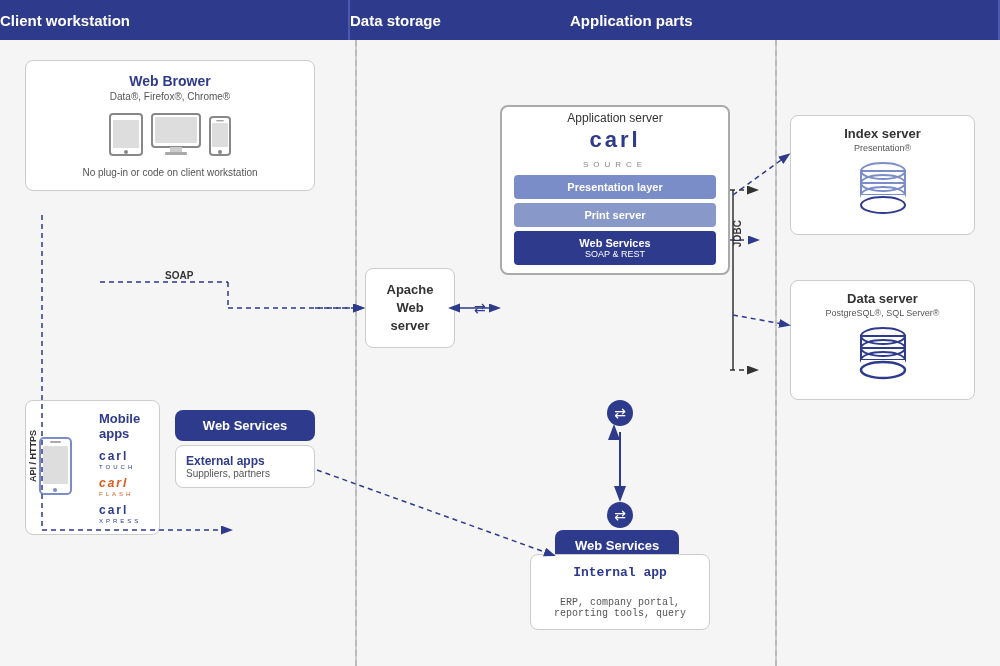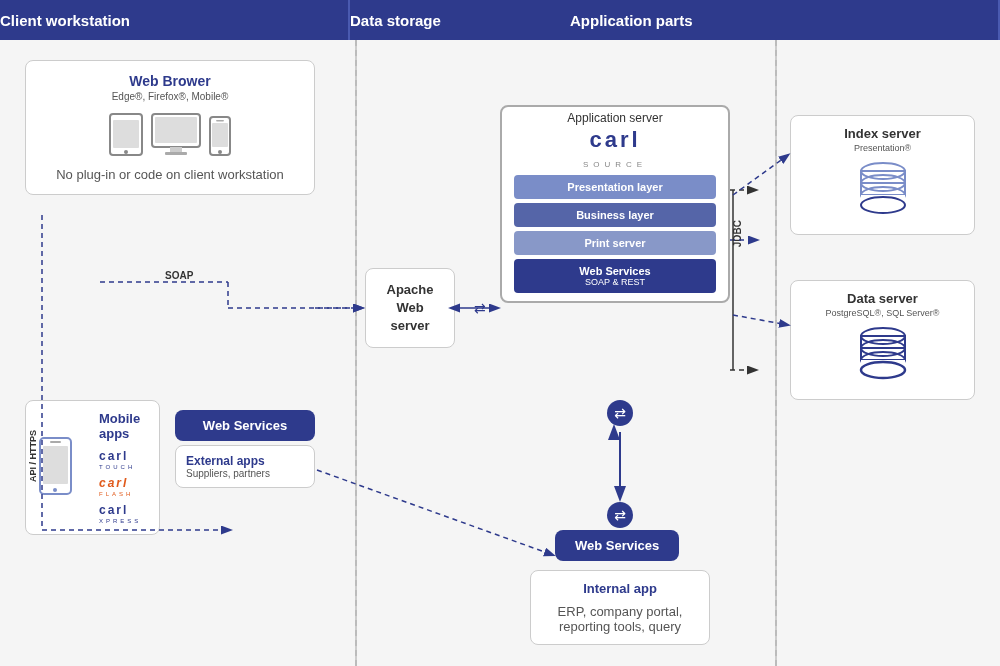--- a/index.html
+++ b/index.html
@@ -64,21 +64,21 @@
     }
     .web-browser-box .box-title { font-size: 14px; }
     .browser-icons {
       margin: 10px auto;
       display: flex;
       justify-content: center;
       gap: 6px;
       align-items: flex-end;
     }
     .no-plugin {
-      font-size: 13px;
+      font-size: 10px;
       color: #555;
       margin-top: 8px;
     }
 
     
     .mobile-box {
       background: white;
       border: 1.5px solid #ccc;
       border-radius: 8px;
       padding: 10px 12px;
@@ -195,23 +195,23 @@
       padding: 10px 15px;
       text-align: center;
       min-width: 160px;
     }
     .internal-title {
       font-weight: bold;
       font-size: 13px;
       color: #2e3a8c;
     }
     .internal-sub {
-      font-size: 13px;
+      font-size: 10px;
       color: #555;
-      margin-top: 8px;
+      margin-top: 17px;
     }
 
     
     .diagram-svg {
       position: absolute;
       top: 0;
       left: 0;
       width: 100%;
       height: 100%;
       pointer-events: none;
@@ -261,21 +261,21 @@
     </div>
   </div>
 
   <div class="diagram-main">
 
     <div class="col-divider-1"></div>
     <div class="col-divider-2"></div>
 
     <div style="position:absolute; left:25px; top:20px; width:290px;" class="box web-browser-box">
       <div class="box-title">Web Brower</div>
-      <div class="box-subtitle">Edge®, Firefox®, Mobile®</div>
+      <div class="box-subtitle">Data®, Firefox®, Chrome®</div>
 
       <div class="browser-icons">
 
         <svg width="36" height="45" viewBox="0 0 36 45">
           <rect x="2" y="2" width="32" height="41" rx="3" fill="none" stroke="#888" stroke-width="2"></rect>
           <rect x="5" y="8" width="26" height="28" rx="1" fill="#ddd"></rect>
           <circle cx="18" cy="40" r="2" fill="#888"></circle>
         </svg>
 
         <svg width="52" height="45" viewBox="0 0 52 45">
@@ -345,23 +345,20 @@
       <div style="font-size:12px; color:#333; text-align:center; margin-bottom:4px;">Application server</div>
 
       <div style="text-align:center; margin-bottom:6px;">
         <div style="font-size:22px; font-weight:900; color:#2e3a8c; letter-spacing:3px; line-height:1;">carl</div>
         <div style="font-size:8px; letter-spacing:5px; color:#888; margin-top:9px;">SOURCE</div>
       </div>
 
       <div class="layer layer-presentation">
         <span>Presentation layer</span>
       </div>
-      <div class="layer layer-business">
-        <span>Business layer</span>
-      </div>
       <div class="layer layer-print">
         <span>Print server</span>
       </div>
 
       <div class="layer-webservices">
         <div>Web Services</div>
         <div class="sub">SOAP &amp; REST</div>
       </div>
     </div>
 
@@ -370,21 +367,21 @@
     <div style="position:absolute; left:732px; top:180px; font-size:10px; font-weight:bold; color:#333; writing-mode:vertical-rl; transform:rotate(180deg);">JDBC</div>
 
     <div style="position:absolute; left:555px; top:490px;">
       <div class="ws-bottom">
         <span>Web Services</span>
       </div>
     </div>
 
     <div style="position:absolute; left:607px; top:462px; width:26px; height:26px; background:#2e3a8c; border-radius:50%; display:flex; align-items:center; justify-content:center; color:white; font-size:14px;">⇄</div>
 
-    <div style="position:absolute; left:530px; top:530px; width:180px;" class="internal-box">
+    <div style="position:absolute; left:530px; top:514px; width:180px;font-family:Liberation Mono, monospace;" class="internal-box">
       <div class="internal-title">Internal app</div>
       <div class="internal-sub">ERP, company portal,<br>reporting tools, query</div>
     </div>
 
     <div style="position:absolute; left:790px; top:75px; width:185px;" class="storage-box">
       <div class="storage-title">Index server</div>
       <div class="storage-subtitle">Presentation®</div>
 
       <svg width="60" height="55" viewBox="0 0 60 55" style="margin: 8px auto; display:block;">
         <ellipse cx="30" cy="10" rx="22" ry="8" fill="none" stroke="#7a8dc8" stroke-width="2"></ellipse>

